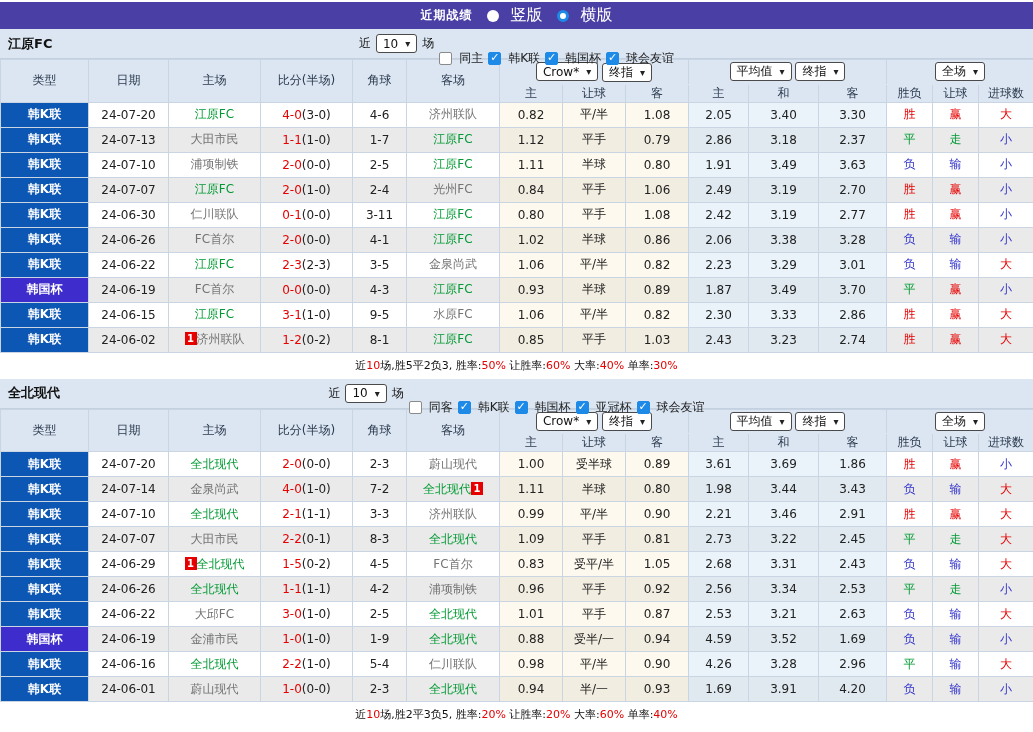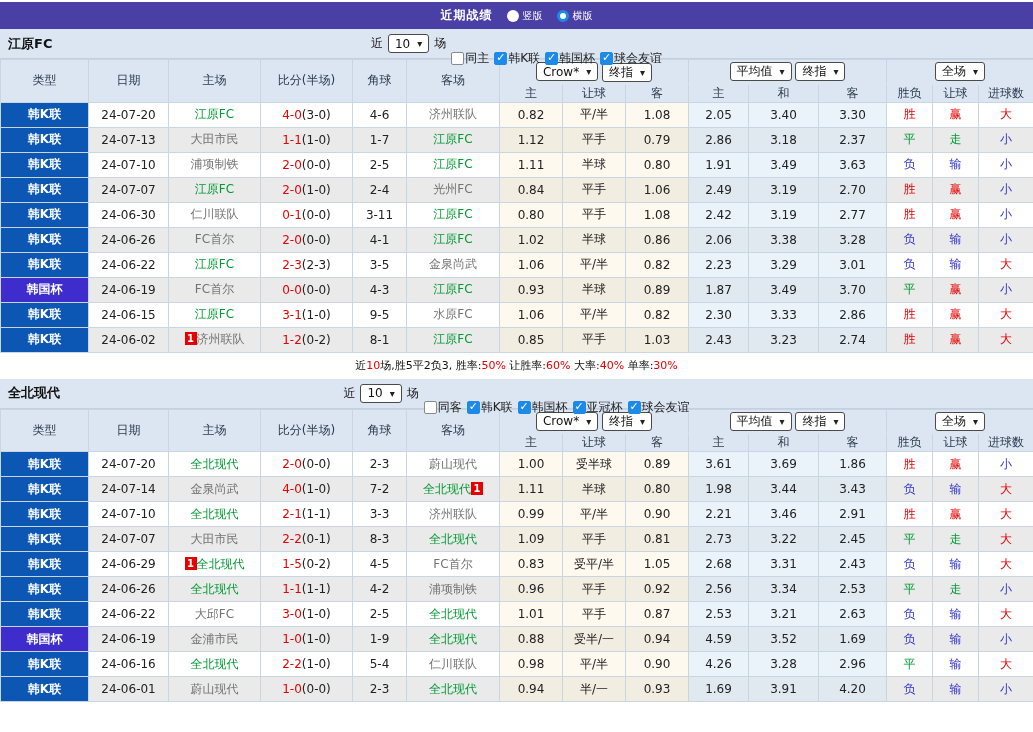--- a/index.html
+++ b/index.html
@@ -14,21 +14,21 @@
     margin-top: 2px;
     height: 27px;
     background: var(--titlebar_bg);
     display: flex;
     align-items: center;
     justify-content: center;
     gap: 14px;
     color: #fff;
   }
   .titlebar .title { font-size: 12px; font-weight: bold; letter-spacing: 1px; }
-  .radio-item { display: inline-flex; align-items: center; gap: 4px; cursor: pointer; font-size: 10px; }
+  .radio-item { display: inline-flex; align-items: center; gap: 12px; cursor: pointer; font-size: 16px; }
   .radio { width: 12px; height: 12px; border-radius: 50%; display: inline-block; }
   .radio.r-unchecked { background: #fff; }
   .radio.r-checked { background: #fff; border: 3px solid var(--accent_blue); }
   .section-header {
     position: relative;
     height: 30px;
     background: var(--header_bg);
     display: flex;
     align-items: center;
     justify-content: center;
@@ -36,21 +36,21 @@
   }
   .section-header .team {
     position: absolute;
     left: 8px;
     font-weight: bold;
     font-size: 13px;
     color: #111;
   }
   .controls { display: flex; align-items: center; gap: 5px; }
   .controls .lbl { color: #111; }
-  .cbitem { display: inline-flex; align-items: center; gap: 1px; cursor: pointer; margin-top: 29px; }
+  .cbitem { display: inline-flex; align-items: center; gap: 7px; cursor: pointer; margin-top: 29px; }
   .cb {
     width: 13px; height: 13px; display: inline-block; position: relative;
     border: 1px solid #8a8a8a; background: #fff; border-radius: 2px;
   }
   .cb.checked { background: var(--accent_blue); border-color: var(--accent_blue); }
   .cb.checked::after {
     content: "\2713"; position: absolute; left: 1px; top: -2px;
     color: #fff; font-size: 11px; font-weight: bold;
   }
   .sel {
@@ -598,13 +598,14 @@
           <td class="odds">0.93</td>
           <td class="avg">1.69</td>
           <td class="avg">3.91</td>
           <td class="avg">4.20</td>
           <td class="res l">负</td>
           <td class="res l">输</td>
           <td class="res l">小</td>
         </tr>
       </tbody>
     </table>
+    <div class="summary"><span class="">近</span><span class="red">10</span><span class="">场,胜2平3负5, 胜率:</span><span class="red">20%</span><span class=""> 让胜率:</span><span class="red">20%</span><span class=""> 大率:</span><span class="red">60%</span><span class=""> 单率:</span><span class="red">40%</span></div>
   </div>
 
 </body></html>

